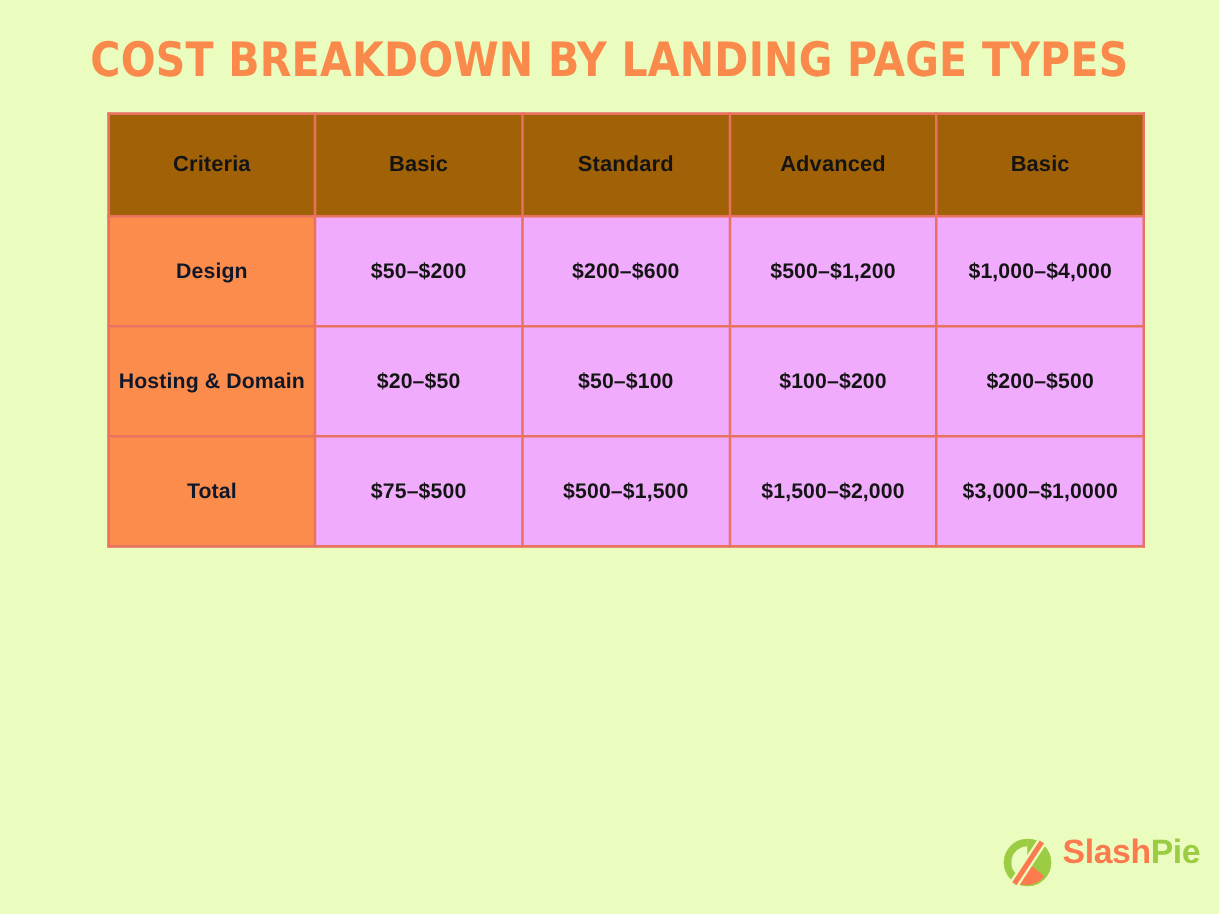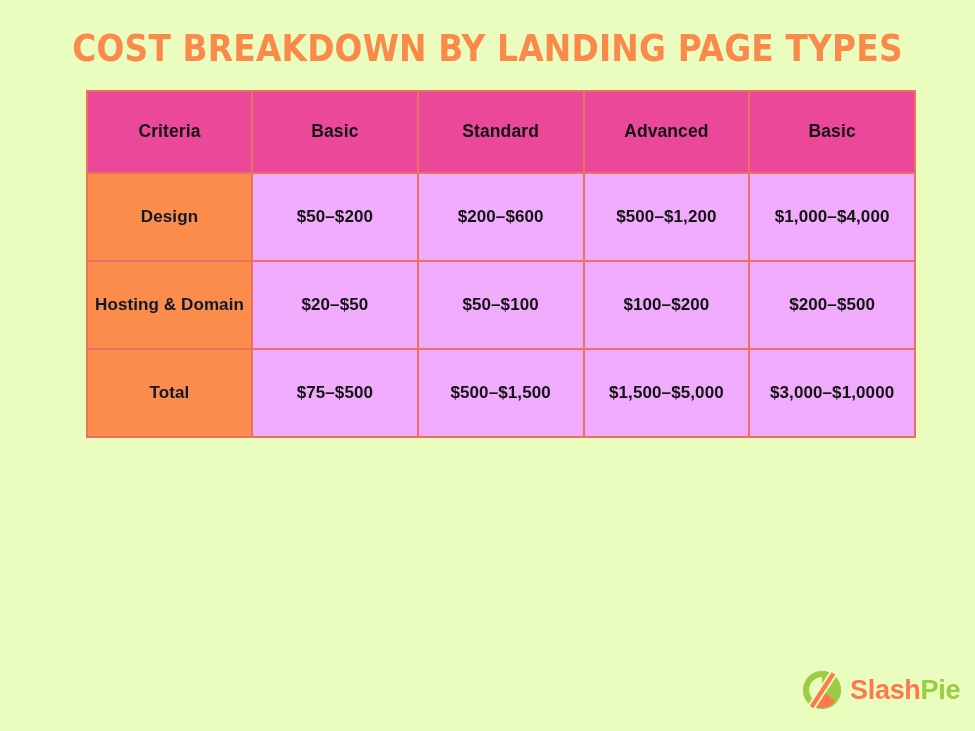--- a/index.html
+++ b/index.html
@@ -60,21 +60,21 @@
   table.cost-table td {
     border: 2px solid #e8715f;
     padding: 4px 6px;
     text-align: center;
     vertical-align: middle;
     line-height: 1.22;
   }
 
   
   thead th {
-    background: #ec4899;
+    background: #a16207;
     color: #141414;
     height: 72px;
     font-size: 17.5px;
     font-weight: bold;
     letter-spacing: 0.1px;
   }
 
   
   tbody th.row-label {
     background: #fb8c4b;
@@ -95,21 +95,21 @@
     letter-spacing: 0.1px;
     white-space: nowrap;
   }
 
   
   .logo {
     position: absolute;
     left: 800px;
     top: 668px;
     display: flex;
-    align-items: center;
+    align-items: flex-start;
     gap: 6px;
   }
   .logo-mark {
     width: 44px;
     height: 44px;
     flex: 0 0 auto;
     display: block;
   }
   .logo-text {
     font-size: 27px;
@@ -158,21 +158,21 @@
           <th class="row-label">Hosting &amp; Domain</th>
           <td class="value">$20–$50</td>
           <td class="value">$50–$100</td>
           <td class="value">$100–$200</td>
           <td class="value">$200–$500</td>
         </tr>
         <tr>
           <th class="row-label">Total</th>
           <td class="value">$75–$500</td>
           <td class="value">$500–$1,500</td>
-          <td class="value">$1,500–$5,000</td>
+          <td class="value">$1,500–$2,000</td>
           <td class="value">$3,000–$1,0000</td>
         </tr>
       </tbody>
     </table>
   </div>
 
   <div class="logo">
     <svg class="logo-mark" viewBox="0 0 44 44">
 
       <circle cx="22" cy="22" r="19" fill="#9ccc44"></circle>

